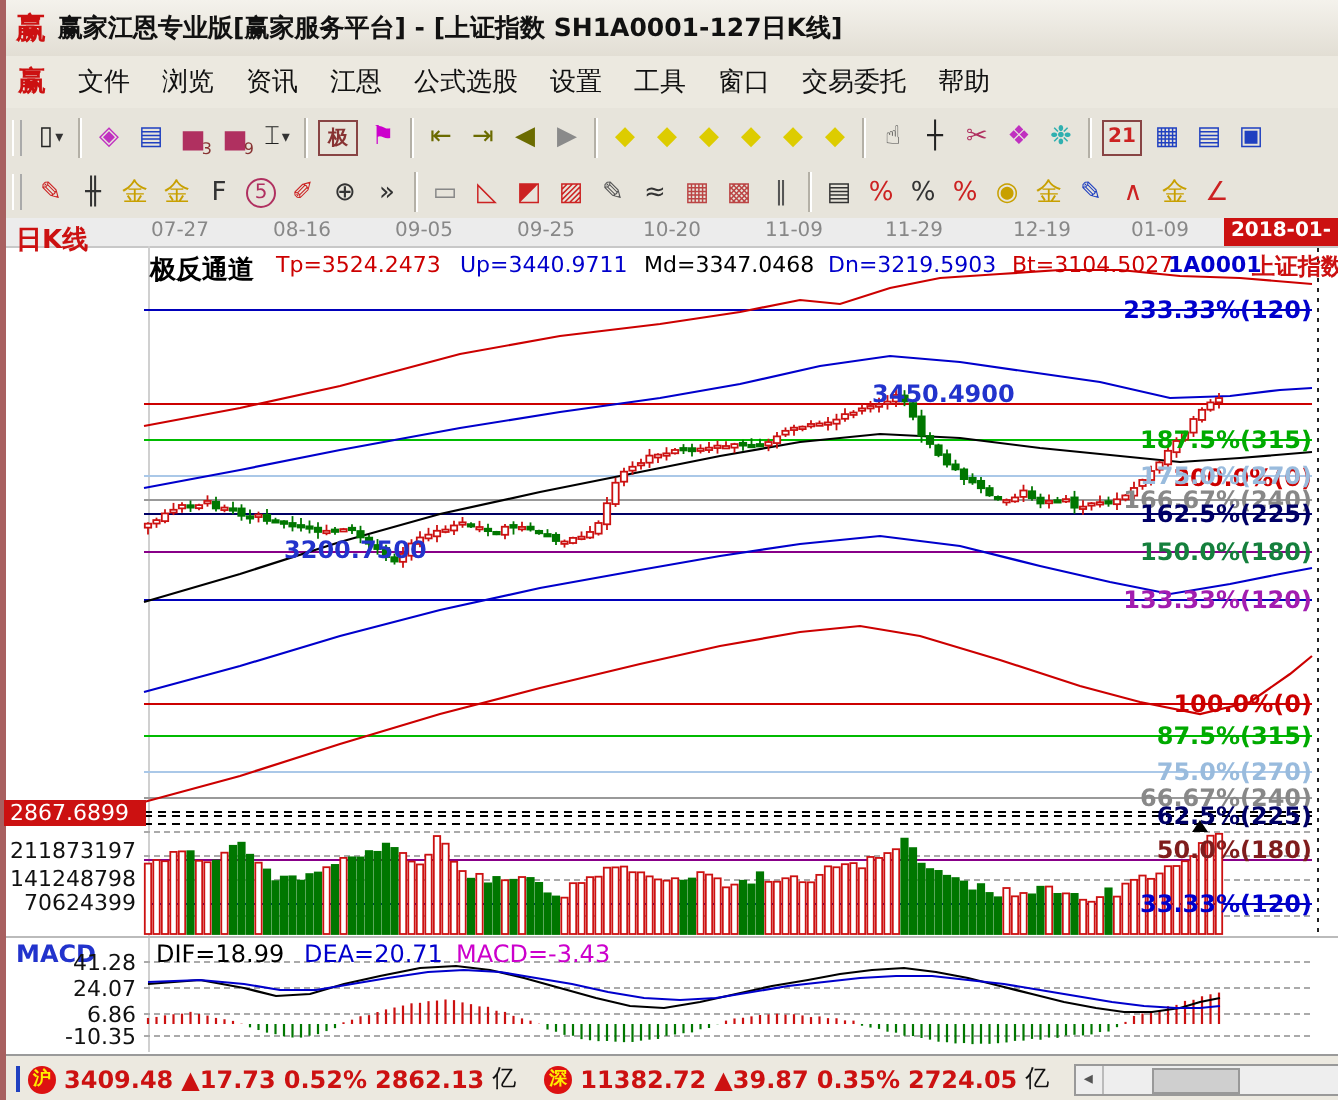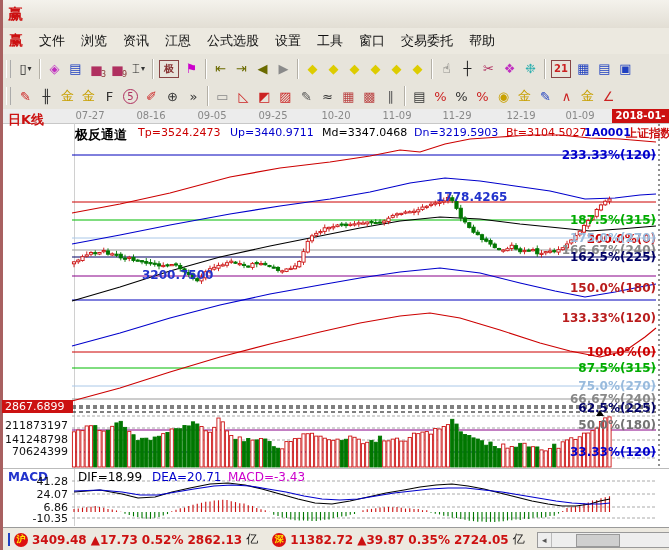--- a/index.html
+++ b/index.html
@@ -63,20 +63,21 @@
   #sbar .thumb{position:absolute;left:38px;top:1px;width:42px;height:11px;background:#cfcfcf;border:1px solid #999;}
   svg{position:absolute;left:0;top:0;z-index:3;pointer-events:none;}
 </style>
 </head>
 <body>
 
 <div id="leftedge" class="abs"></div>
 
 <div id="titlebar" class="abs">
   <span id="logo">赢</span>
+  <span id="title">赢家江恩专业版[赢家服务平台] - [上证指数  SH1A0001-127日K线]</span>
 </div>
 
 <div id="menubar" class="abs">
   <span id="menulogo">赢</span>
 <span class="menuitem">文件</span>
     <span class="menuitem">浏览</span>
     <span class="menuitem">资讯</span>
     <span class="menuitem">江恩</span>
     <span class="menuitem">公式选股</span>
     <span class="menuitem">设置</span>
@@ -868,30 +869,30 @@
   </div>
 
 </div>
 
 <div class="lvl-label" style="color: rgb(0, 0, 204); top: 148px;">233.33%(120)</div>
 <div class="lvl-label" style="color: rgb(204, 0, 0); top: 195px; margin-top: 37px;">200.0%(0)</div>
 <div class="lvl-label" style="color: rgb(0, 170, 0); top: 213px;">187.5%(315)</div>
 <div class="lvl-label" style="color: rgb(153, 187, 221); top: 231px;">175.0%(270)</div>
 <div class="lvl-label" style="color: rgb(136, 136, 136); top: 243px;">166.67%(240)</div>
 <div class="lvl-label" style="color: rgb(0, 0, 102); top: 250px;">162.5%(225)</div>
-<div class="lvl-label" style="color: #b91c1c; top: 269px; margin-top: 12px;">150.0%(180)</div>
-<div class="lvl-label" style="color: #b91c1c; top: 293px; margin-top: 18px;">133.33%(120)</div>
+<div class="lvl-label" style="color: #15803d; top: 269px;">150.0%(180)</div>
+<div class="lvl-label" style="color: #a21caf; top: 293px;">133.33%(120)</div>
 <div class="lvl-label" style="color: rgb(204, 0, 0); top: 345px;">100.0%(0)</div>
 <div class="lvl-label" style="color: rgb(0, 170, 0); top: 361px;">87.5%(315)</div>
 <div class="lvl-label" style="color: rgb(153, 187, 221); top: 379px;">75.0%(270)</div>
 <div class="lvl-label" style="color: rgb(136, 136, 136); top: 392px;">66.67%(240)</div>
 <div class="lvl-label" style="color: rgb(0, 0, 102); top: 401px;">62.5%(225)</div>
-<div class="lvl-label" style="color: #737373; top: 418px;">50.0%(180)</div>
+<div class="lvl-label" style="color: #7f1d1d; top: 418px;">50.0%(180)</div>
 <div class="lvl-label" style="color: rgb(0, 0, 204); top: 445px;">33.33%(120)</div>
-<div class="pricelabel" style="left: 436px; top: 190px;">1778.4265</div>
+<div class="pricelabel" style="left: 436px; top: 190px;">3450.4900</div>
 <div class="pricelabel" style="left: 142px; top: 268px;">3200.7500</div>
 <div class="volnum" style="top: 419px;">211873197</div>
 <div class="volnum" style="top: 433px;">141248798</div>
 <div class="volnum" style="top: 445px;">70624399</div>
 <div class="macdnum" style="top: 475px;">41.28</div>
 <div class="macdnum" style="top: 488px;">24.07</div>
 <div class="macdnum" style="top: 501px;">6.86</div>
 <div class="macdnum" style="top: 512px;">-10.35</div>
 
 </body></html>

